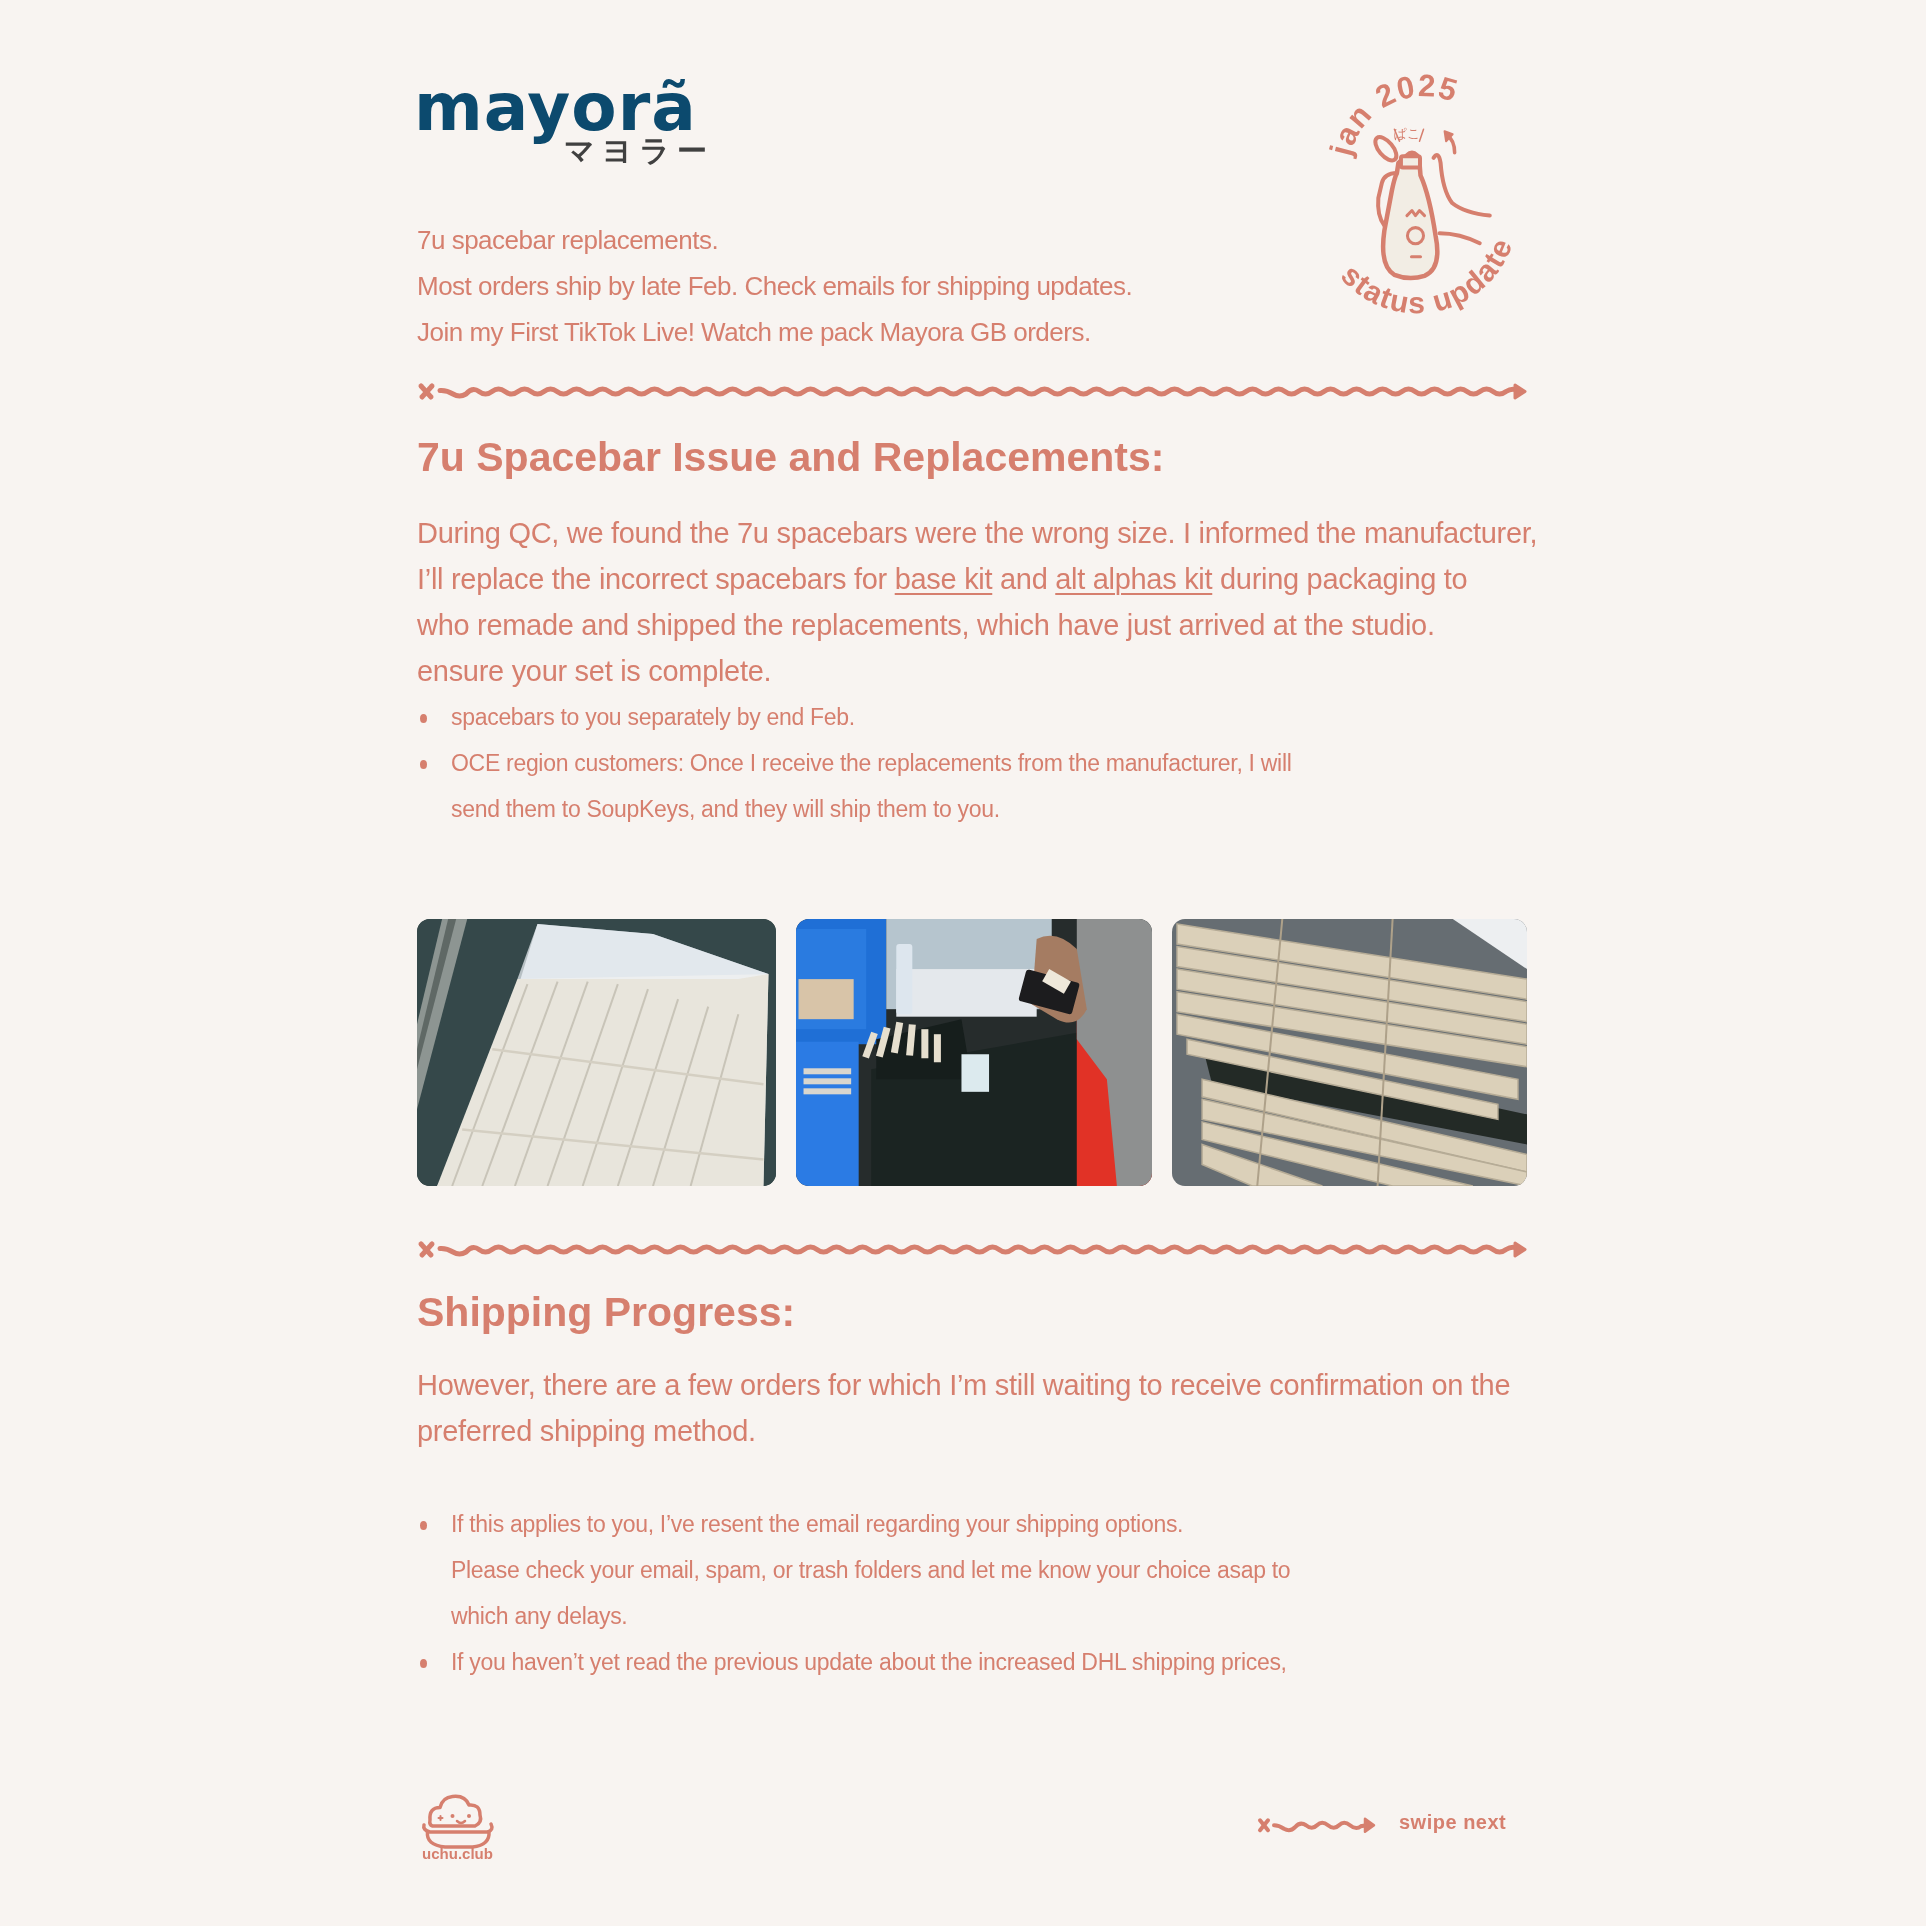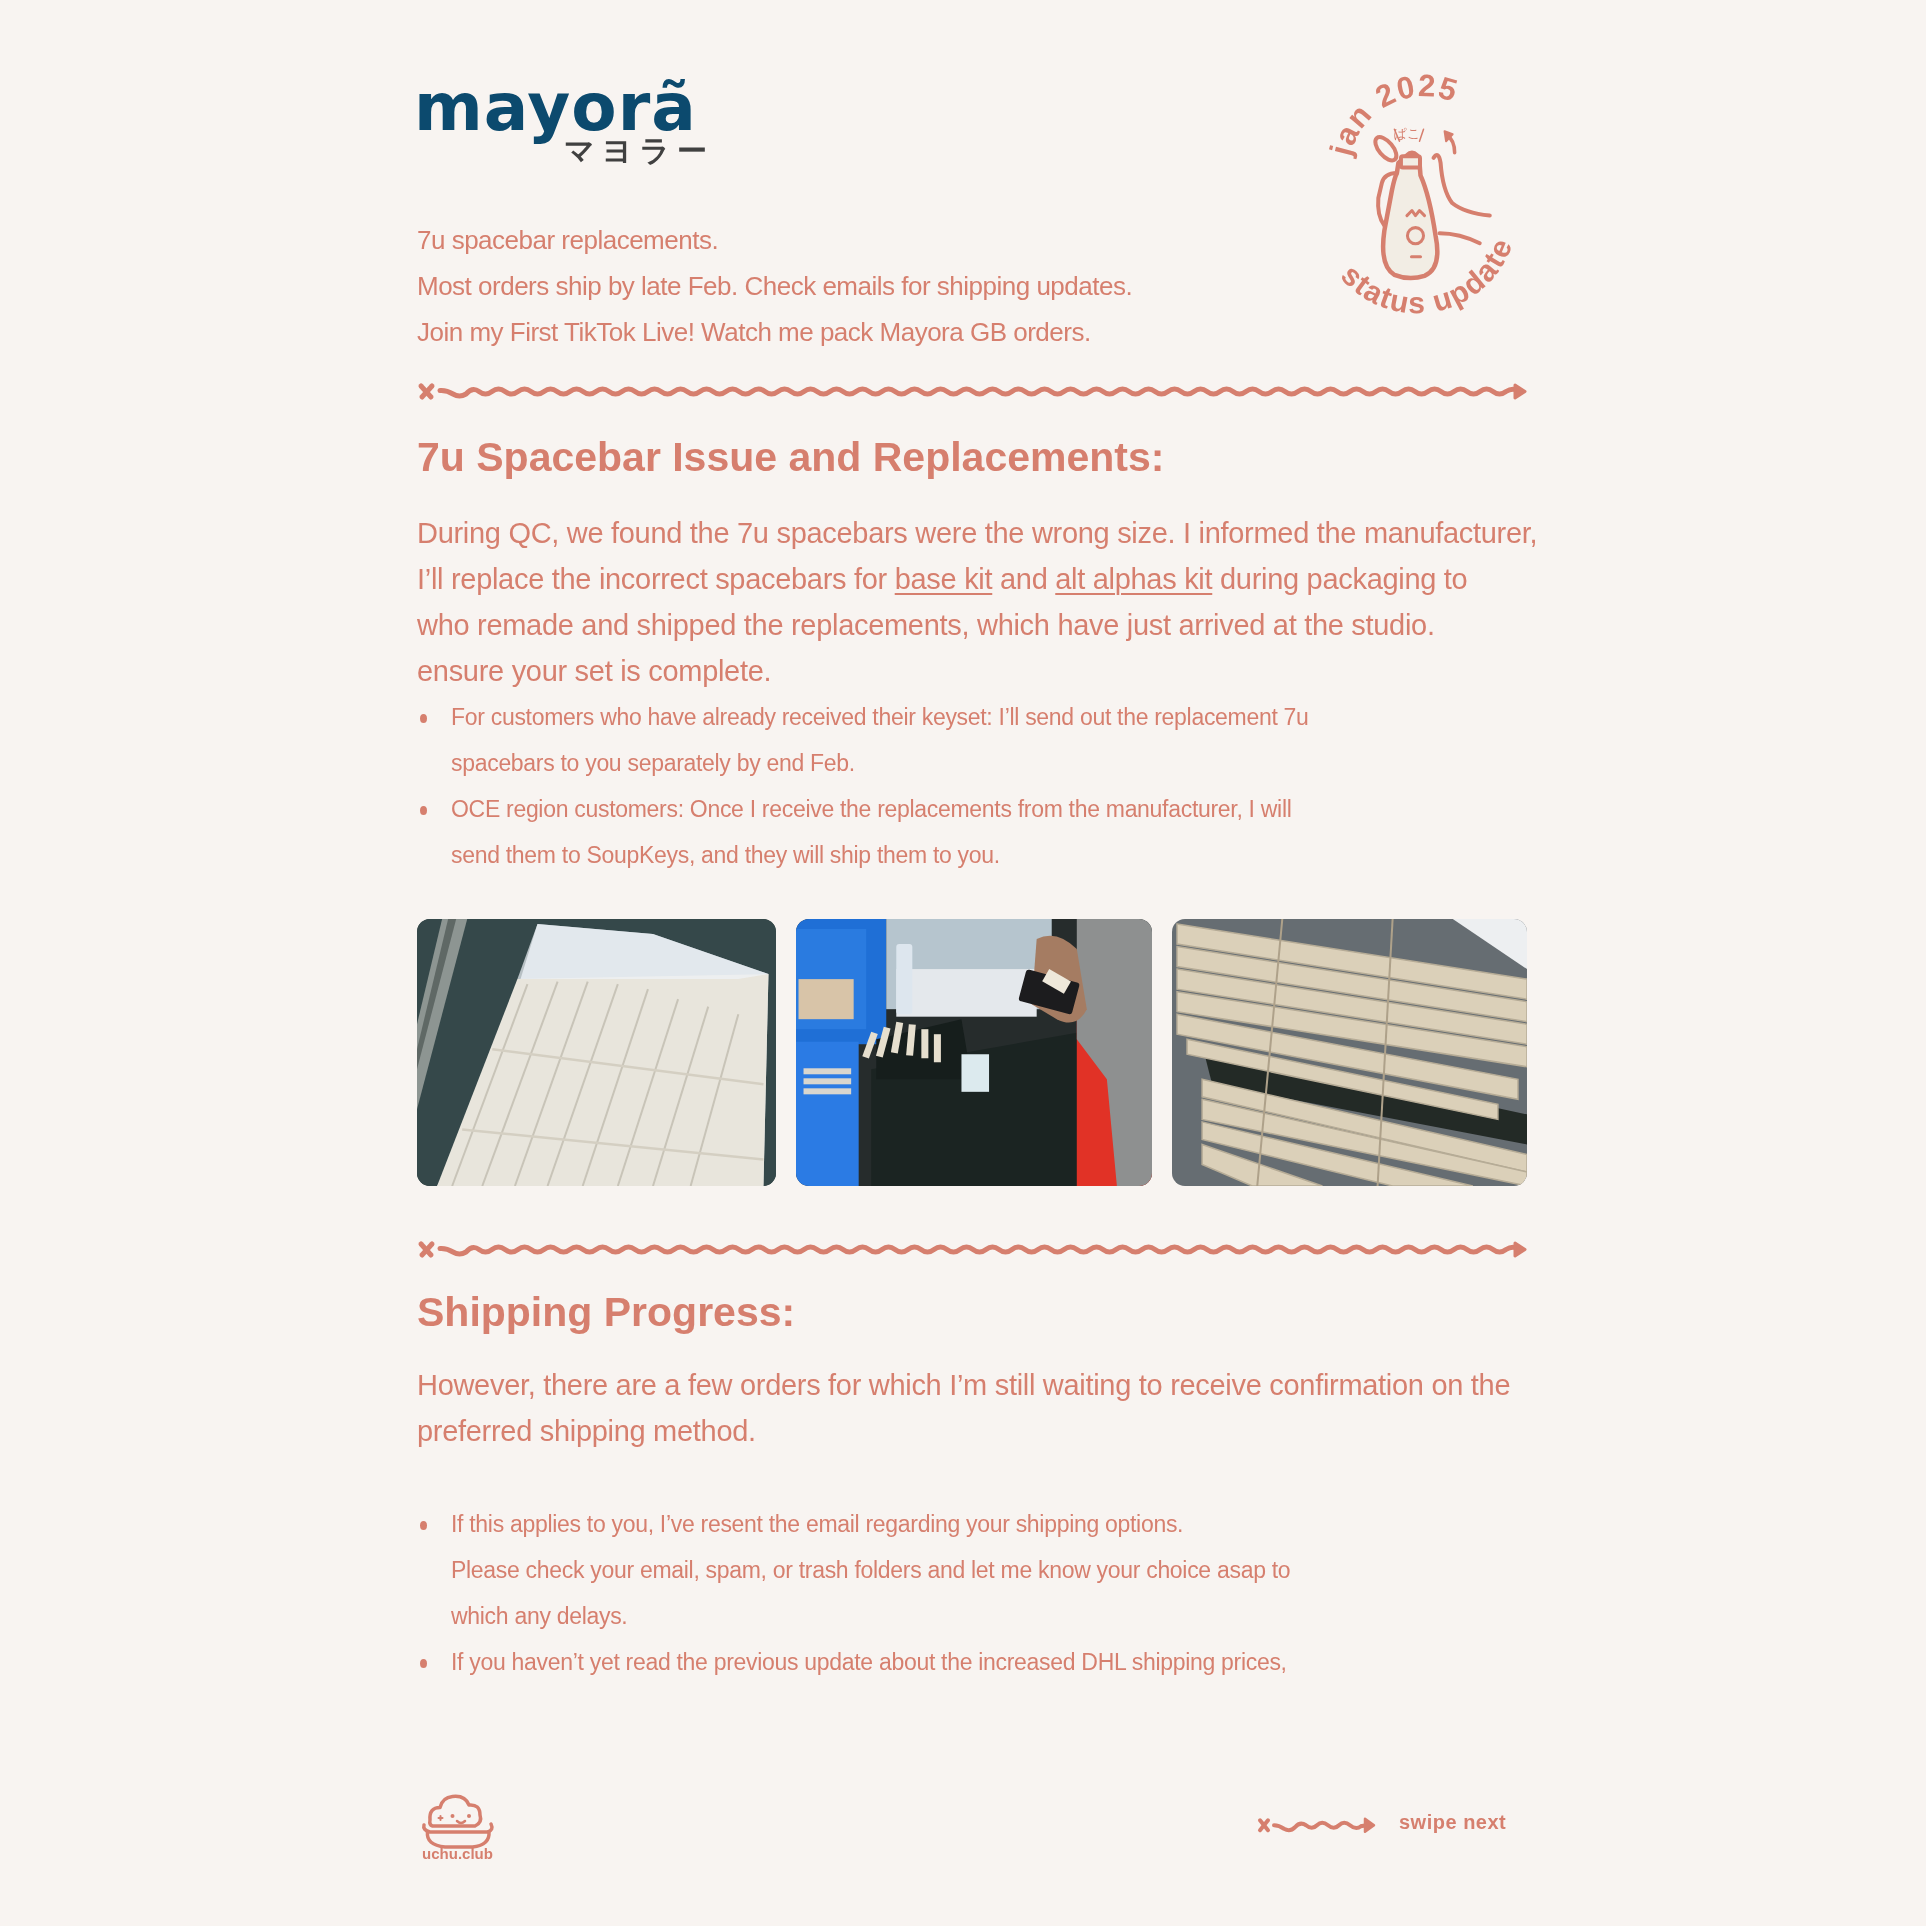--- a/index.html
+++ b/index.html
@@ -187,21 +187,20 @@
 
 <div class="abs para" style="left:417px; top:510px;">
   <div class="line">During QC, we found the 7u spacebars were the wrong size. I informed the manufacturer,</div>
   <div class="line"><span>I’ll replace the incorrect spacebars for </span><a class="link">base kit</a><span> and </span><a class="link">alt alphas kit</a><span> during packaging to</span></div>
   <div class="line">who remade and shipped the replacements, which have just arrived at the studio.</div>
   <div class="line">ensure your set is complete.</div>
 </div>
 
 <ul class="abs bullets" style="left:417px; top:694px; width:1114px;">
   <li>
-    <div class="line">For customers who have already received their keyset: I’ll send out the replacement 7u</div>
     <div class="line">spacebars to you separately by end Feb.</div>
   </li>
   <li>
     <div class="line">OCE region customers: Once I receive the replacements from the manufacturer, I will</div>
     <div class="line">send them to SoupKeys, and they will ship them to you.</div>
   </li>
 </ul>
 
 <div class="abs photos">
 

